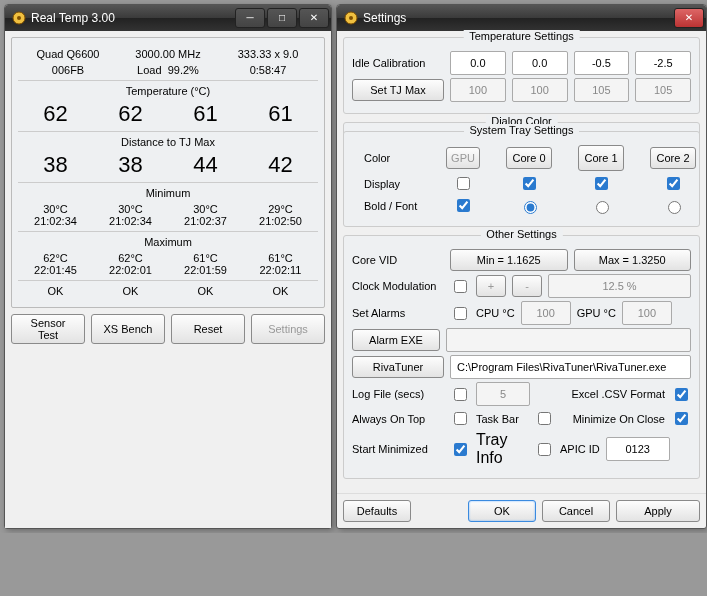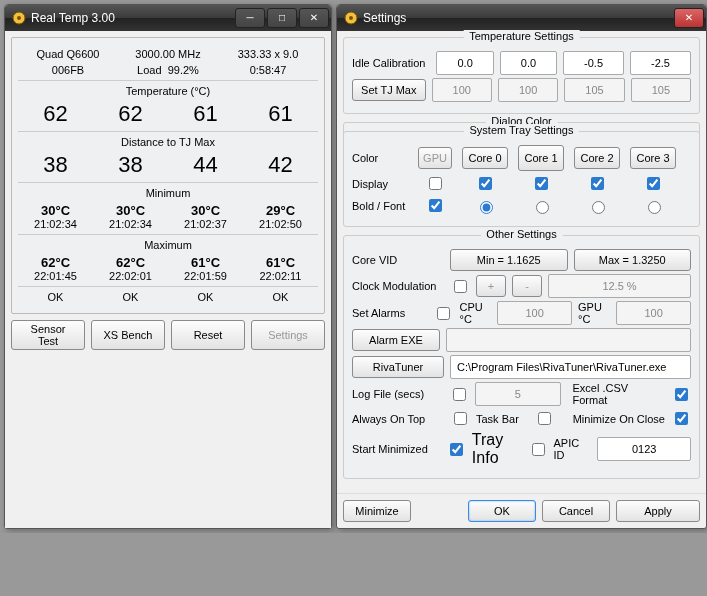--- a/index.html
+++ b/index.html
@@ -86,22 +86,21 @@
 .section-label {
   text-align: center;
   font-size: 11px;
   margin-top: 4px;
 }
 .big {
   font-size: 22px;
   font-weight: normal;
 }
 .sm-val {
-  font-size: 13px;
-  font-weight: bold;
+  font-size: 11px;
 }
 .sm-time {
   font-size: 11px;
 }
 .hr {
   border-top: 1px solid #ccc;
   margin: 4px 0;
 }
 .button-row {
   display: flex;
@@ -154,21 +153,21 @@
   margin: 3px 0;
 }
 .set-label {
   width: 92px;
   font-size: 11px;
 }
 .txt {
   background: #fff;
   border: 1px solid #aaa;
   border-radius: 2px;
-  padding: 2px 20px;
+  padding: 2px 4px;
   font-size: 11px;
   text-align: center;
   min-height: 18px;
   display:inline-flex;
   align-items:center;
   justify-content:center;
 }
 .txt.ro {
   background: #f4f4f4;
   color: #888;
@@ -344,21 +343,21 @@
       <div class="set-row">
         <div class="set-label">Mini Mode</div>
         <input type="checkbox" class="cb" style="">
         <button class="btn disabled" style="flex:1">Background</button>
         <button class="btn disabled" style="flex:1">Text Color</button>
       </div>
     </div>
 
     <style>
       #tray-real { margin-top:-72px; }
-      #tray-real .r { display:grid; grid-template-columns: 58px 38px 50px 50px 50px 50px; gap:6px; align-items:center; margin:3px 0;}
+      #tray-real .r { display:grid; grid-template-columns: 58px 38px 50px 50px 50px 50px; gap:22px; align-items:center; margin:3px 12px;}
       #tray-real .r > * { justify-self:center; }
       #tray-real .r .l { justify-self:start; font-size:11px;}
     </style>
     <div class="group" id="tray-real" style="position:relative; z-index:2; background:#eef0f2;">
       <div class="group-title">System Tray Settings</div>
       <div class="r">
         <div class="l">Color</div>
         <button class="btn small disabled" style="min-width:34px;padding:2px 2px">GPU</button>
         <button class="btn small" style="min-width:46px;padding:2px 2px">Core 0</button>
         <button class="btn small" style="min-width:46px;padding:6px 2px">Core 1</button>
@@ -443,19 +442,19 @@
         <input type="checkbox" class="cb" checked="" style="">
         <span style="font-size:16px;width:52px">Tray Info</span>
         <input type="checkbox" class="cb" style="">
         <span style="font-size:11px">APIC ID</span>
         <span class="txt" style="width:54px">0123</span>
       </div>
     </div>
 
   </div>
   <div class="foot">
-    <button class="btn" style="width:68px">Minimize</button>
+    <button class="btn" style="width:68px">Defaults</button>
     <div class="spacer"></div>
     <button class="btn okbtn" style="width:68px">OK</button>
     <button class="btn" style="width:68px">Cancel</button>
     <button class="btn" style="width:84px">Apply</button>
   </div>
 </div>
 
 </body></html>

